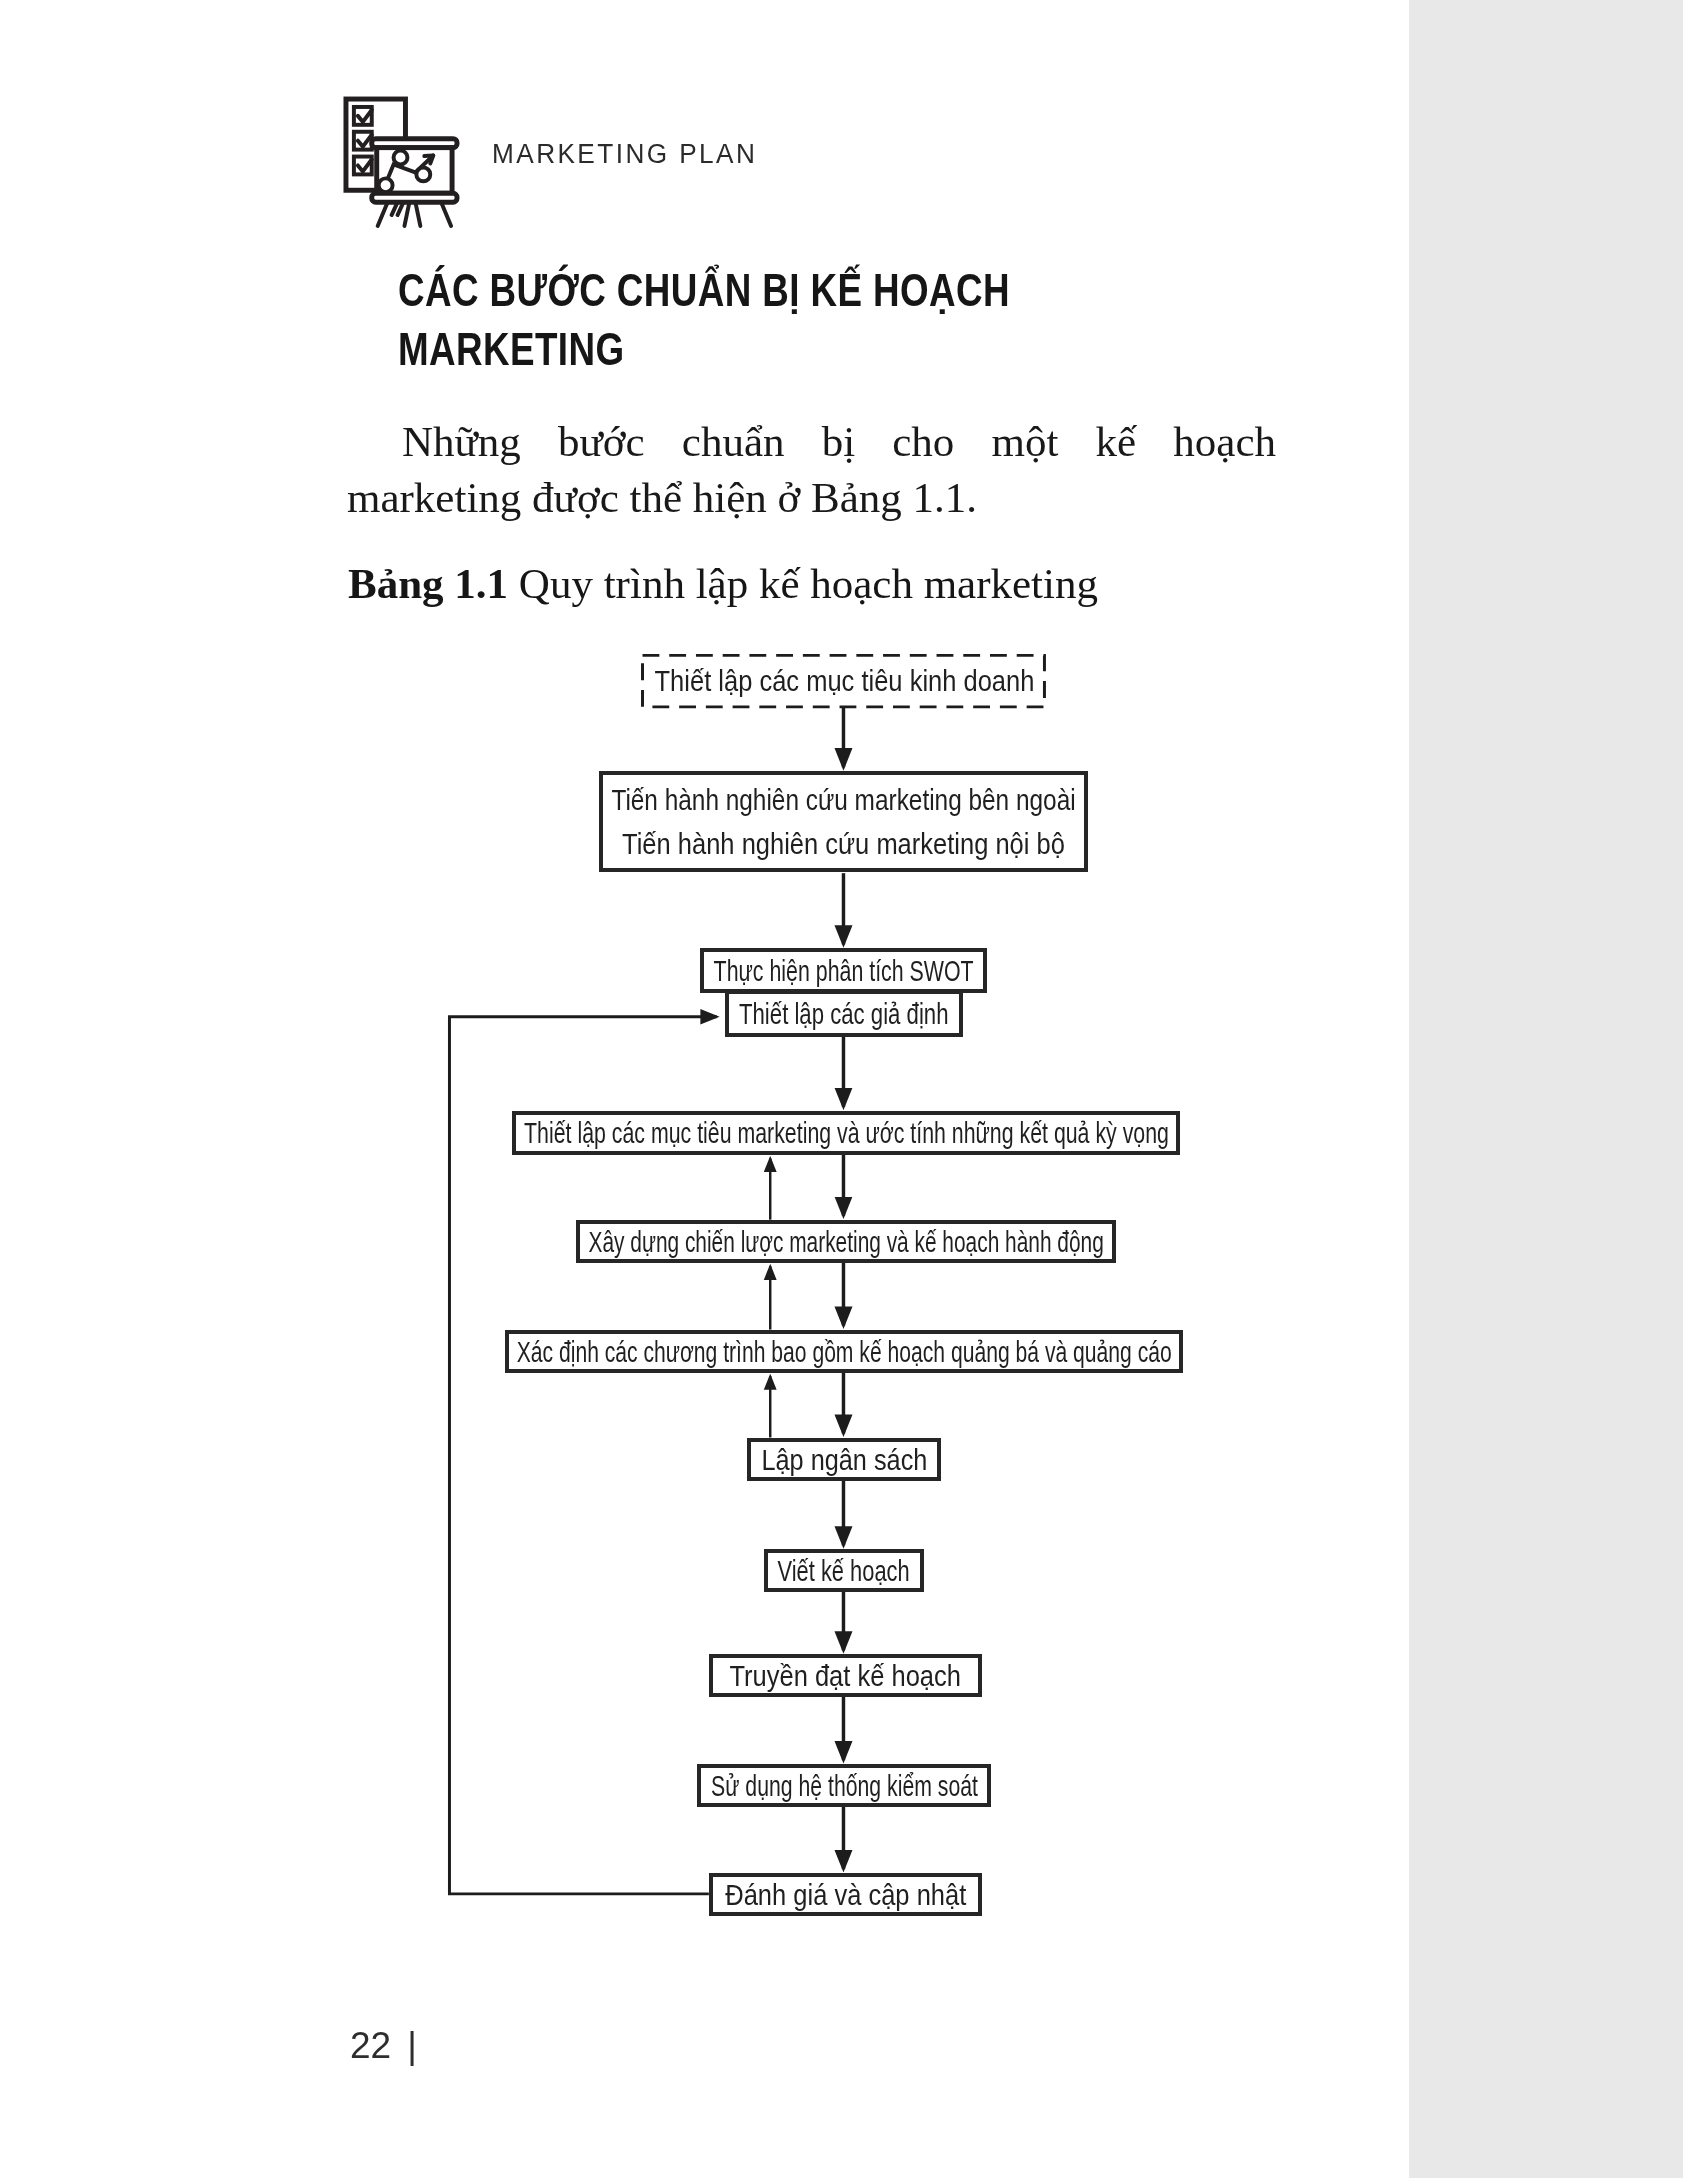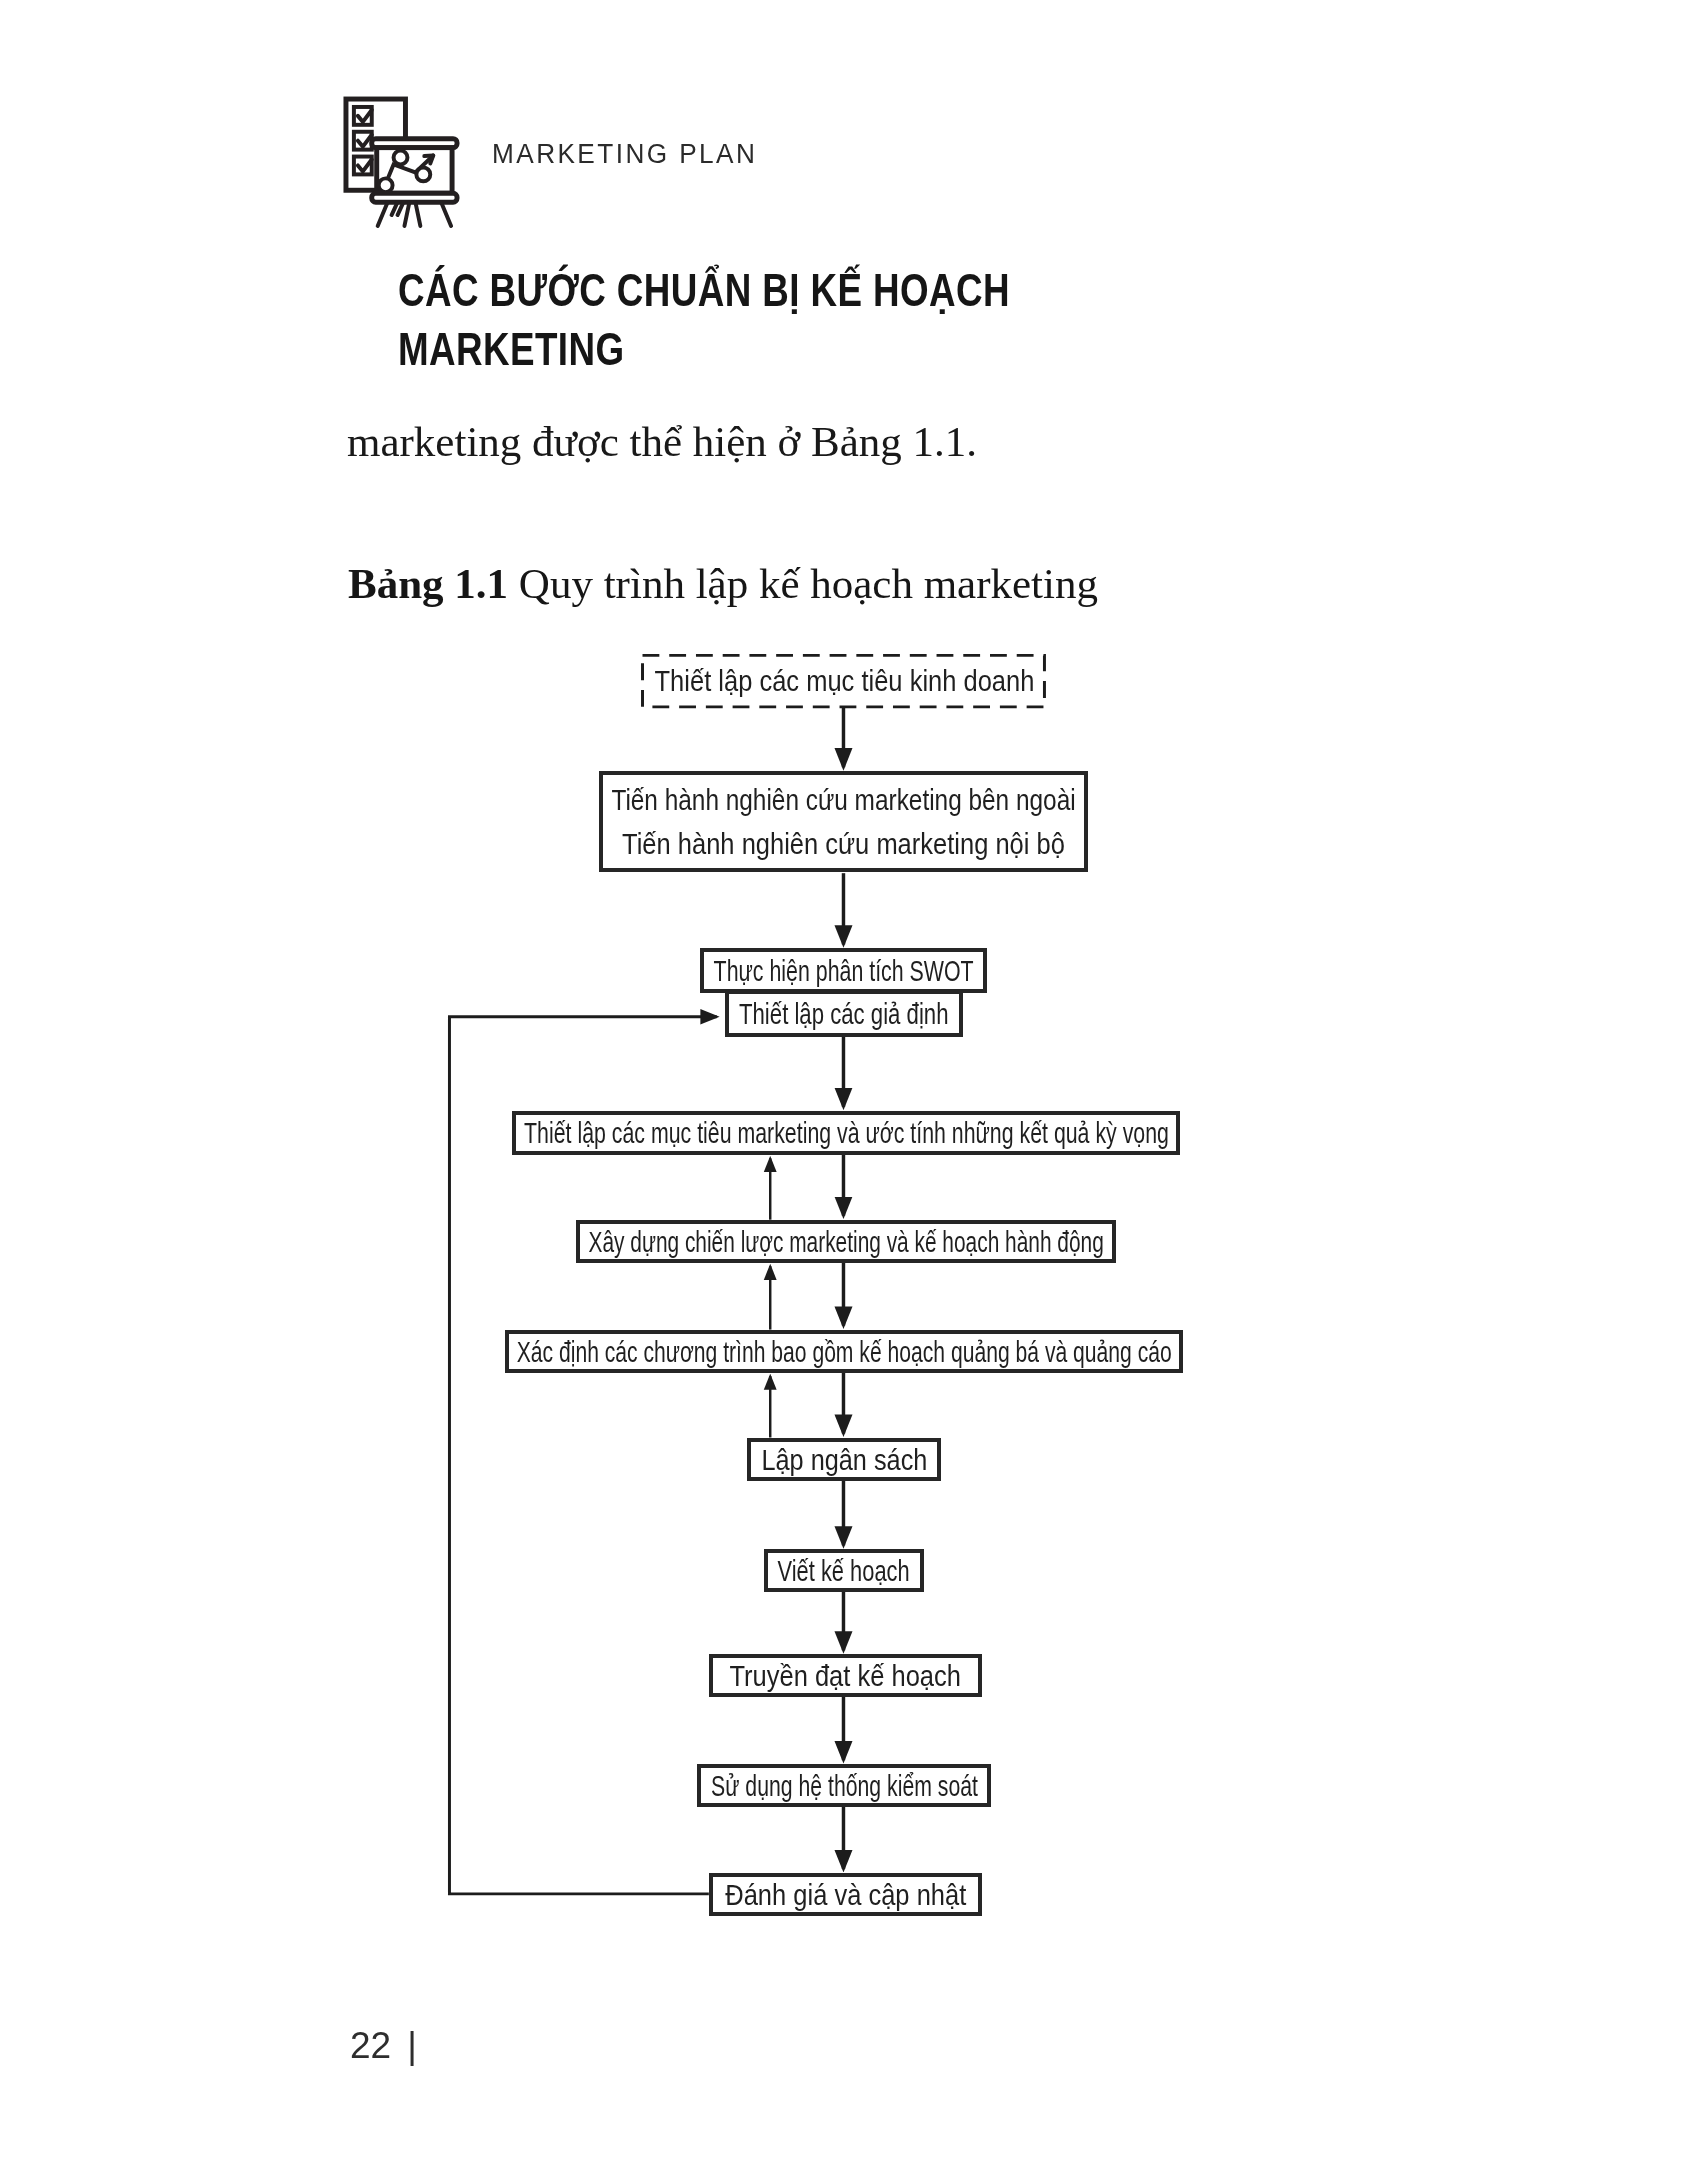--- a/index.html
+++ b/index.html
@@ -1,17 +1,17 @@
 <!DOCTYPE html>
 <html><head>
 <meta charset="utf-8">
 <style>
   html,body{margin:0;padding:0;background:#e8e8e8;}
   .page{
-    position:relative;width:1683px;height:2178px;background:#ffffff;
+    position:relative;width:1409px;height:2178px;background:#ffffff;
     overflow:hidden;font-family:"Liberation Sans",sans-serif;color:#1c1c1c;
   }
   
   .logo{position:absolute;left:342px;top:95px;width:119px;height:135px;}
   .brand{
     position:absolute;left:492px;top:139px;font-size:27px;letter-spacing:2.5px;
     color:#2b2b2b;font-weight:400;transform:scaleX(.97);transform-origin:left top;
     font-family:"Liberation Sans",sans-serif;
   }
   
@@ -84,20 +84,21 @@
     </g>
   </svg>
   <div class="brand">MARKETING PLAN</div>
 
   <div class="title">
     <div>CÁC BƯỚC CHUẨN BỊ KẾ HOẠCH</div>
     <div>MARKETING</div>
   </div>
 
   <div class="intro">
+    <div class="l1">Những bước chuẩn bị cho một kế hoạch</div>
     <div class="l2">marketing được thể hiện ở Bảng 1.1.</div>
   </div>
 
   <div class="caption">
     <b>Bảng 1.1</b><span> Quy trình lập kế hoạch marketing</span>
   </div>
 
   <svg class="fc-svg" viewBox="0 0 1700 2200">
     <defs>
       <marker id="mh" viewBox="0 0 10 10" refX="8.5" refY="5" markerWidth="6.5" markerHeight="6.5" orient="auto-start-reverse">

